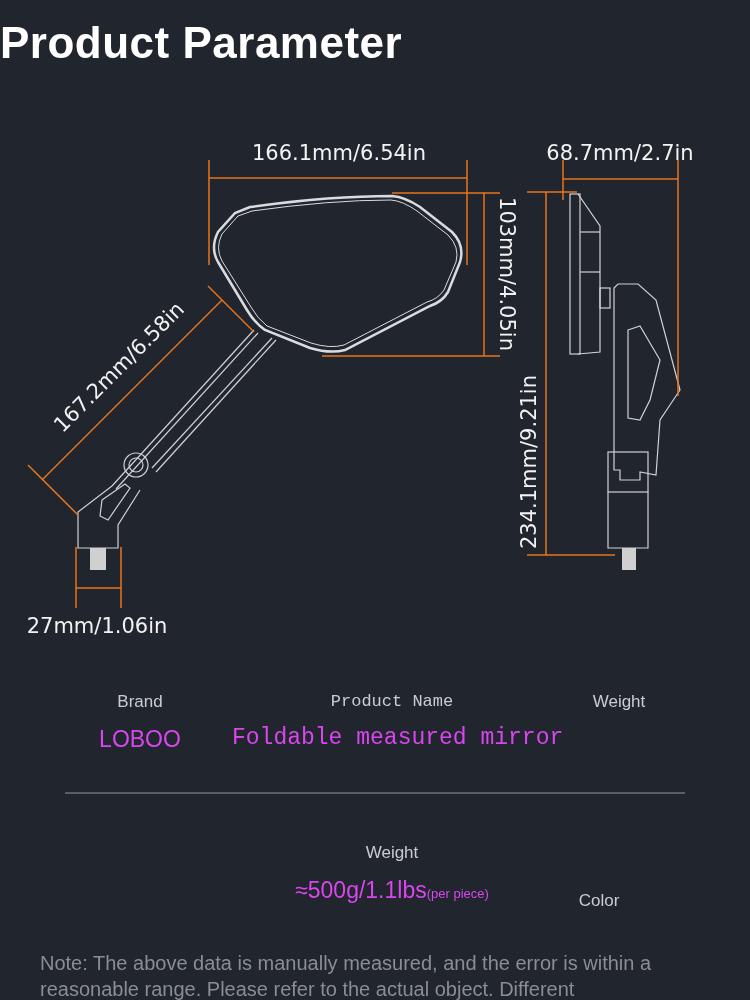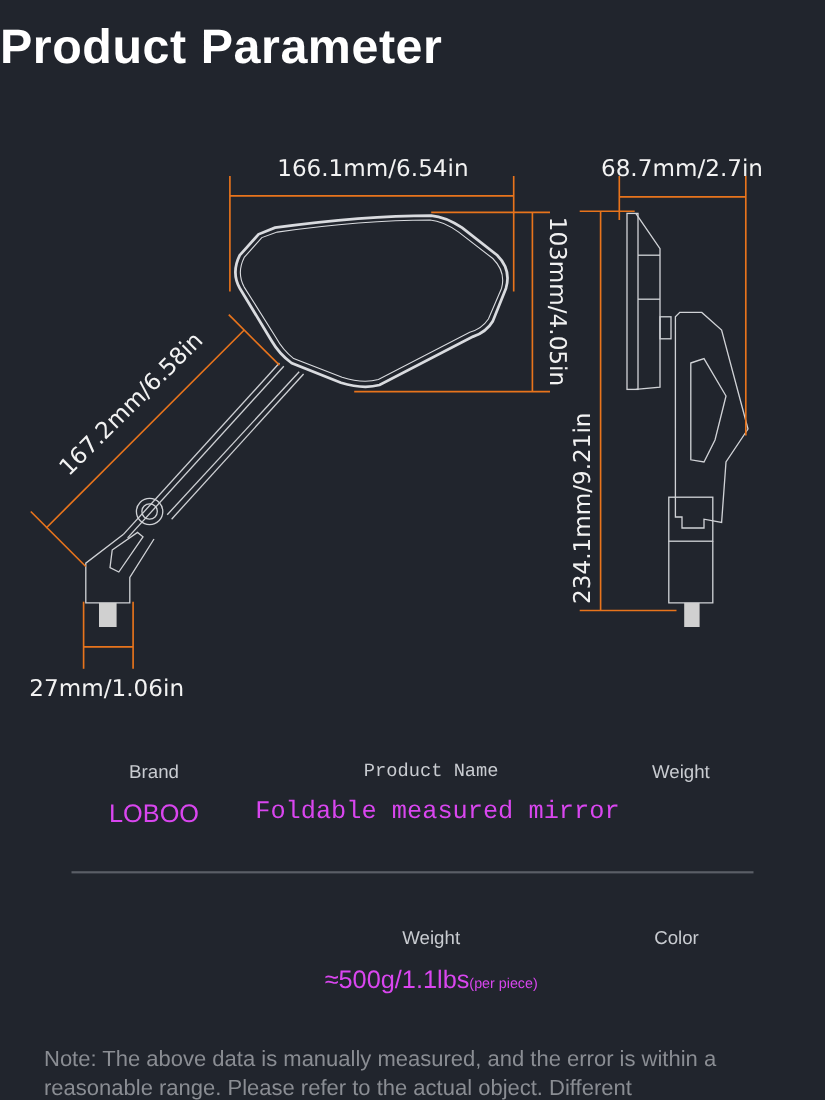--- a/index.html
+++ b/index.html
@@ -116,18 +116,18 @@
 
 <div class="divider"></div>
 
 <div class="spec-grid" style="top:843px;">
   <div class="spec-cell" style="left:30px; width:220px;">
   </div>
   <div class="spec-cell" style="left:252px; width:280px;">
     <div class="spec-label">Weight</div>
     <div class="spec-value"><span>≈500g/1.1lbs</span><span class="spec-sub">(per piece)</span></div>
   </div>
-  <div class="spec-cell" style="left:545px; width:140px;">
+  <div class="spec-cell" style="left:529px; width:140px;margin-top:48px;">
     <div class="spec-label">Color</div>
   </div>
 </div>
 
 <div class="note">Note: The above data is manually measured, and the error is within a reasonable range. Please refer to the actual object. Different</div>
 
 </body></html>

